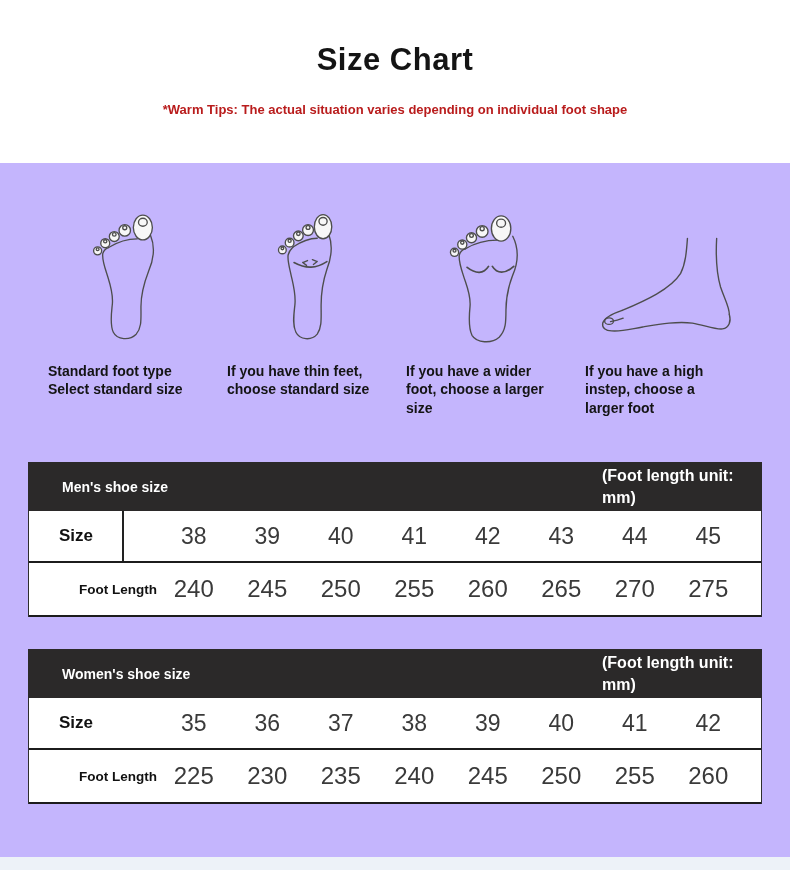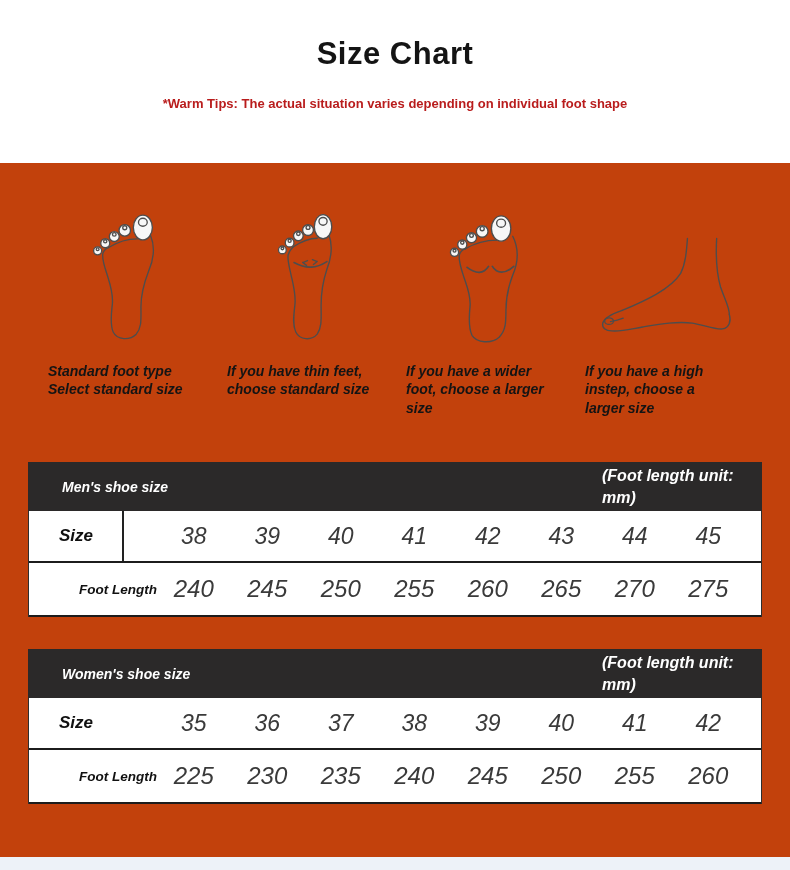--- a/index.html
+++ b/index.html
@@ -8,30 +8,30 @@
     background:#ffffff;
     font-family:"Liberation Sans",sans-serif;
     color:#111;
     overflow:hidden;
   }
   .page{width:790px;height:870px;display:flex;flex-direction:column;}
 
   
   .top{height:163px;background:#ffffff;text-align:center;flex:none;}
   .title{
-    margin:0;padding-top:36px;
+    margin:6px;padding-top:36px;
     font-size:31px;font-weight:800;letter-spacing:.5px;color:#141414;
   }
   .tips{
     margin:24px 0 0;
     font-size:13px;font-weight:700;color:#b91c1c;
   }
 
   
-  .band{flex:1;background:#c2410c;font-style:italic;}
+  .band{flex:1;background:#c4b5fd;}
 
   
   .guide{display:flex;padding:0 34px 0 40px;}
   .guide-col{flex:1;padding:0 8px;}
   .illus{height:182px;display:flex;align-items:flex-end;justify-content:center;}
   .caption{
     margin:17px 0 0;
     font-size:14px;font-weight:700;line-height:1.32;color:#141414;
     white-space:pre-line;
   }
@@ -148,21 +148,21 @@
           <svg class="foot-svg" width="148" height="112" viewBox="0 0 152 112">
             <path d="M97,4 C96,18 95,30 90,40 C80,56 54,68 30,78"></path>
             <path d="M127,4 C126,22 127,40 131,54 C135,66 140,74 140,82"></path>
             <path d="M30,78 C21,81 12,85 10,91 C9,96 13,99 19,99 C29,100 39,97 51,95 C69,92 86,89 102,91 C114,93 126,98 133,97 C140,96 142,89 140,82"></path>
             <ellipse cx="16.5" cy="89" rx="4.5" ry="3.4"></ellipse>
             <path d="M31,86 C26,88 21,89 18,89.5"></path>
           </svg>
         </div>
         <p class="caption">If you have a high
 instep, choose a
-larger size</p>
+larger foot</p>
       </div>
 
     </section>
 
     <div class="tables">
 
       <section class="size-table">
         <div class="t-header">
           <span class="t-title">Men's shoe size</span>
           <span class="t-unit">(Foot length unit: mm)</span>

